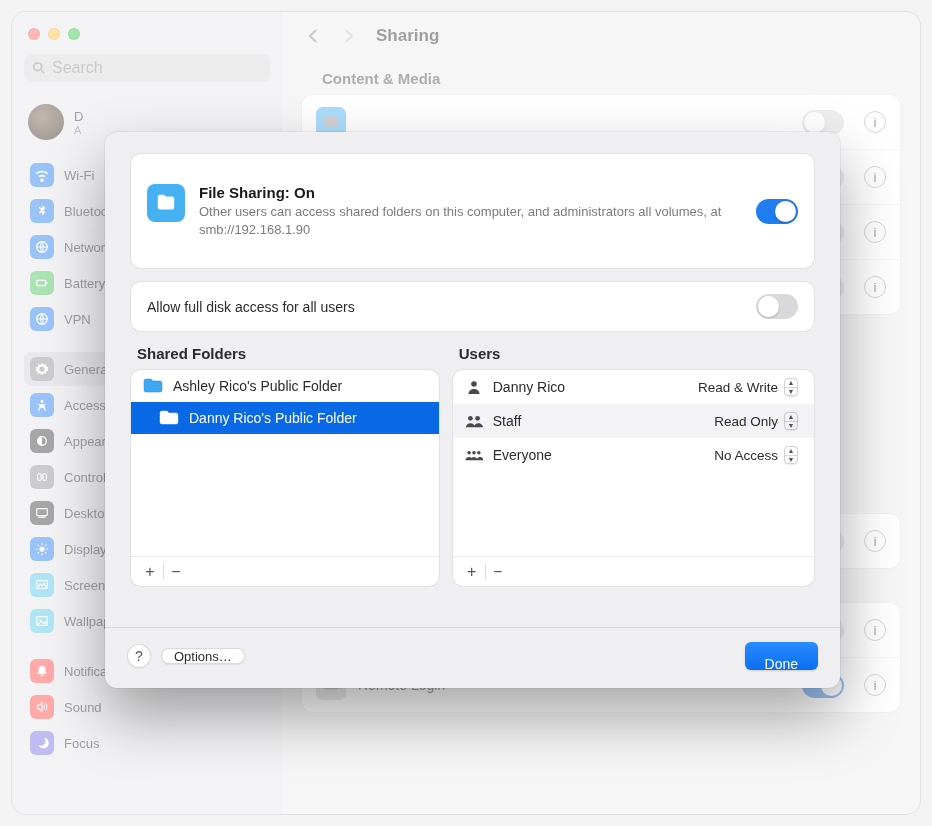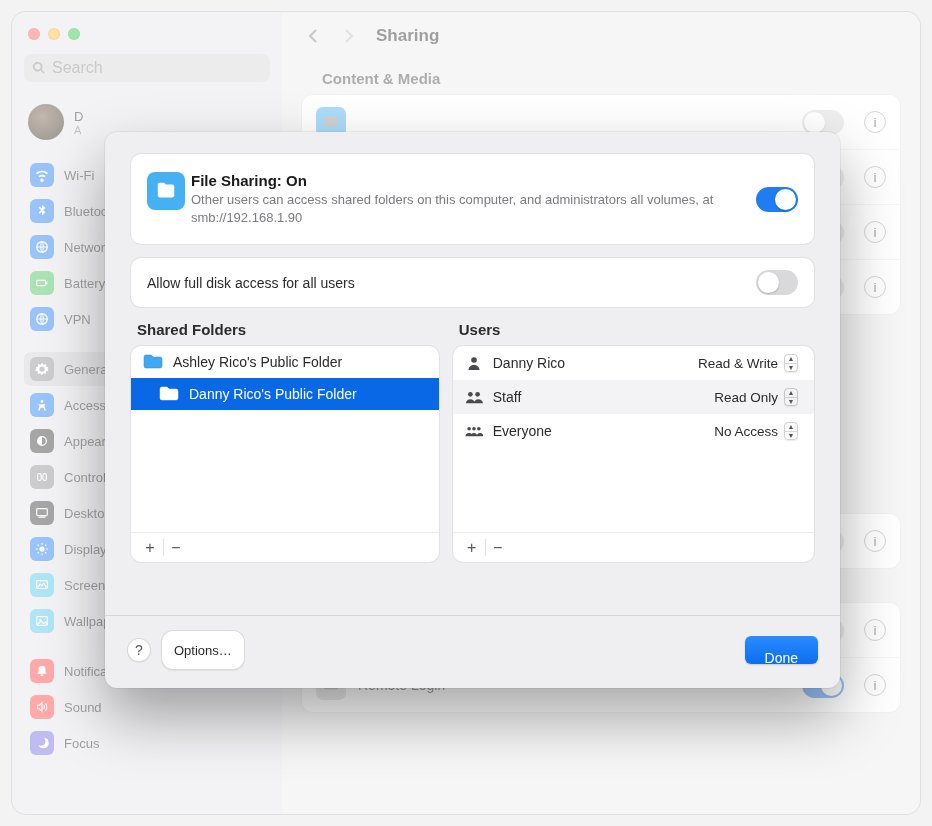--- a/index.html
+++ b/index.html
@@ -58,21 +58,21 @@
   .info-btn { width:22px; height:22px; border-radius:50%; border:1.5px solid #a5a5a8; display:flex; align-items:center; justify-content:center; color:#7d7d80; font-size:13px; font-weight:600; margin-left:8px;}
 
   
   .modal {
     position:absolute; left:105px; top:132px; width:735px; height:556px;
     background:#efeef1; border-radius:12px; box-shadow: 0 28px 60px rgba(0,0,0,0.35), 0 0 0 1px rgba(0,0,0,0.05);
     display:flex; flex-direction:column;
   }
   .modal-body { padding:22px 26px 0 26px; flex:1; overflow:hidden;}
   .box { background:#fff; border-radius:10px; box-shadow:0 0 0 1px rgba(0,0,0,0.05); margin-bottom:14px;}
-  .fs-row { display:flex; padding:18px 16px; gap:6px; align-items:flex-start;}
+  .fs-row { display:flex; padding:30px 16px; gap:14px; align-items:flex-start;}
   .fs-icon { width:38px; height:38px; border-radius:8px; background:#45b1f3; display:flex; align-items:center; justify-content:center; flex:0 0 38px;}
   .fs-icon svg { width:22px; height:22px; fill:white;}
   .fs-text { flex:1;}
   .fs-title { font-size:15px; font-weight:600; color:#1a1a1c; margin-bottom:2px;}
   .fs-sub { font-size:13px; color:#7c7c80; line-height:1.35;}
   .fs-toggle { align-self:center;}
 
   .allow-row { display:flex; align-items:center; padding:12px 16px; font-size:14px; color:#2b2b2d;}
   .allow-row .sp { flex:1;}
 
@@ -94,21 +94,21 @@
   .stepper { width:14px; height:18px; display:flex; flex-direction:column; border:1px solid rgba(0,0,0,0.18); border-radius:4px; box-shadow: 0 1px 1px rgba(0,0,0,0.08);}
   .stepper div{flex:1;display:flex;align-items:center;justify-content:center;font-size:7px;color:#555;}
   .stepper div:first-child{border-bottom:1px solid rgba(0,0,0,0.15);}
   .list-footer { display:flex; gap:0; border-top:1px solid rgba(0,0,0,0.08); height:30px; align-items:stretch; padding:0 6px;}
   .ftr-btn { width:26px; display:flex; align-items:center; justify-content:center; font-size:16px; color:#555; position:relative;}
   .ftr-btn + .ftr-btn::before{content:"";position:absolute;left:0;top:6px;bottom:6px;width:1px;background:rgba(0,0,0,0.12);}
 
   .modal-divider { height:1px; background:rgba(0,0,0,0.1); margin-top:auto;}
   .modal-footer { display:flex; align-items:center; padding:14px 22px 18px 22px; gap:10px;}
   .help-btn { width:24px;height:24px;border-radius:50%;background:#fff;border:1px solid rgba(0,0,0,0.15);display:flex;align-items:center;justify-content:center;font-size:14px;color:#555;box-shadow:0 1px 1px rgba(0,0,0,0.06);}
-  .options-btn { height:40px; padding:0 12px; background:#fff; border:1px solid rgba(0,0,0,0.15); border-radius:12px; font-size:13px; color:#2b2b2d; box-shadow:0 1px 1px rgba(0,0,0,0.06);}
+  .options-btn { height:16px; padding:0 12px; background:#fff; border:1px solid rgba(0,0,0,0.15); border-radius:12px; font-size:13px; color:#2b2b2d; box-shadow:0 1px 1px rgba(0,0,0,0.06);}
   .done-btn { height:28px; padding:14px 20px; border-radius:6px; background:linear-gradient(#2b8cff,#0a6ef0); color:#fff; font-size:14px; border:none; box-shadow:0 1px 2px rgba(0,0,0,0.15);}
   .flex-sp { flex:1;}
 </style>
 </head>
 <body>
 
 <div class="bg-window">
   <div class="sidebar">
     <div class="traffic">
       <div class="tl red"></div>

